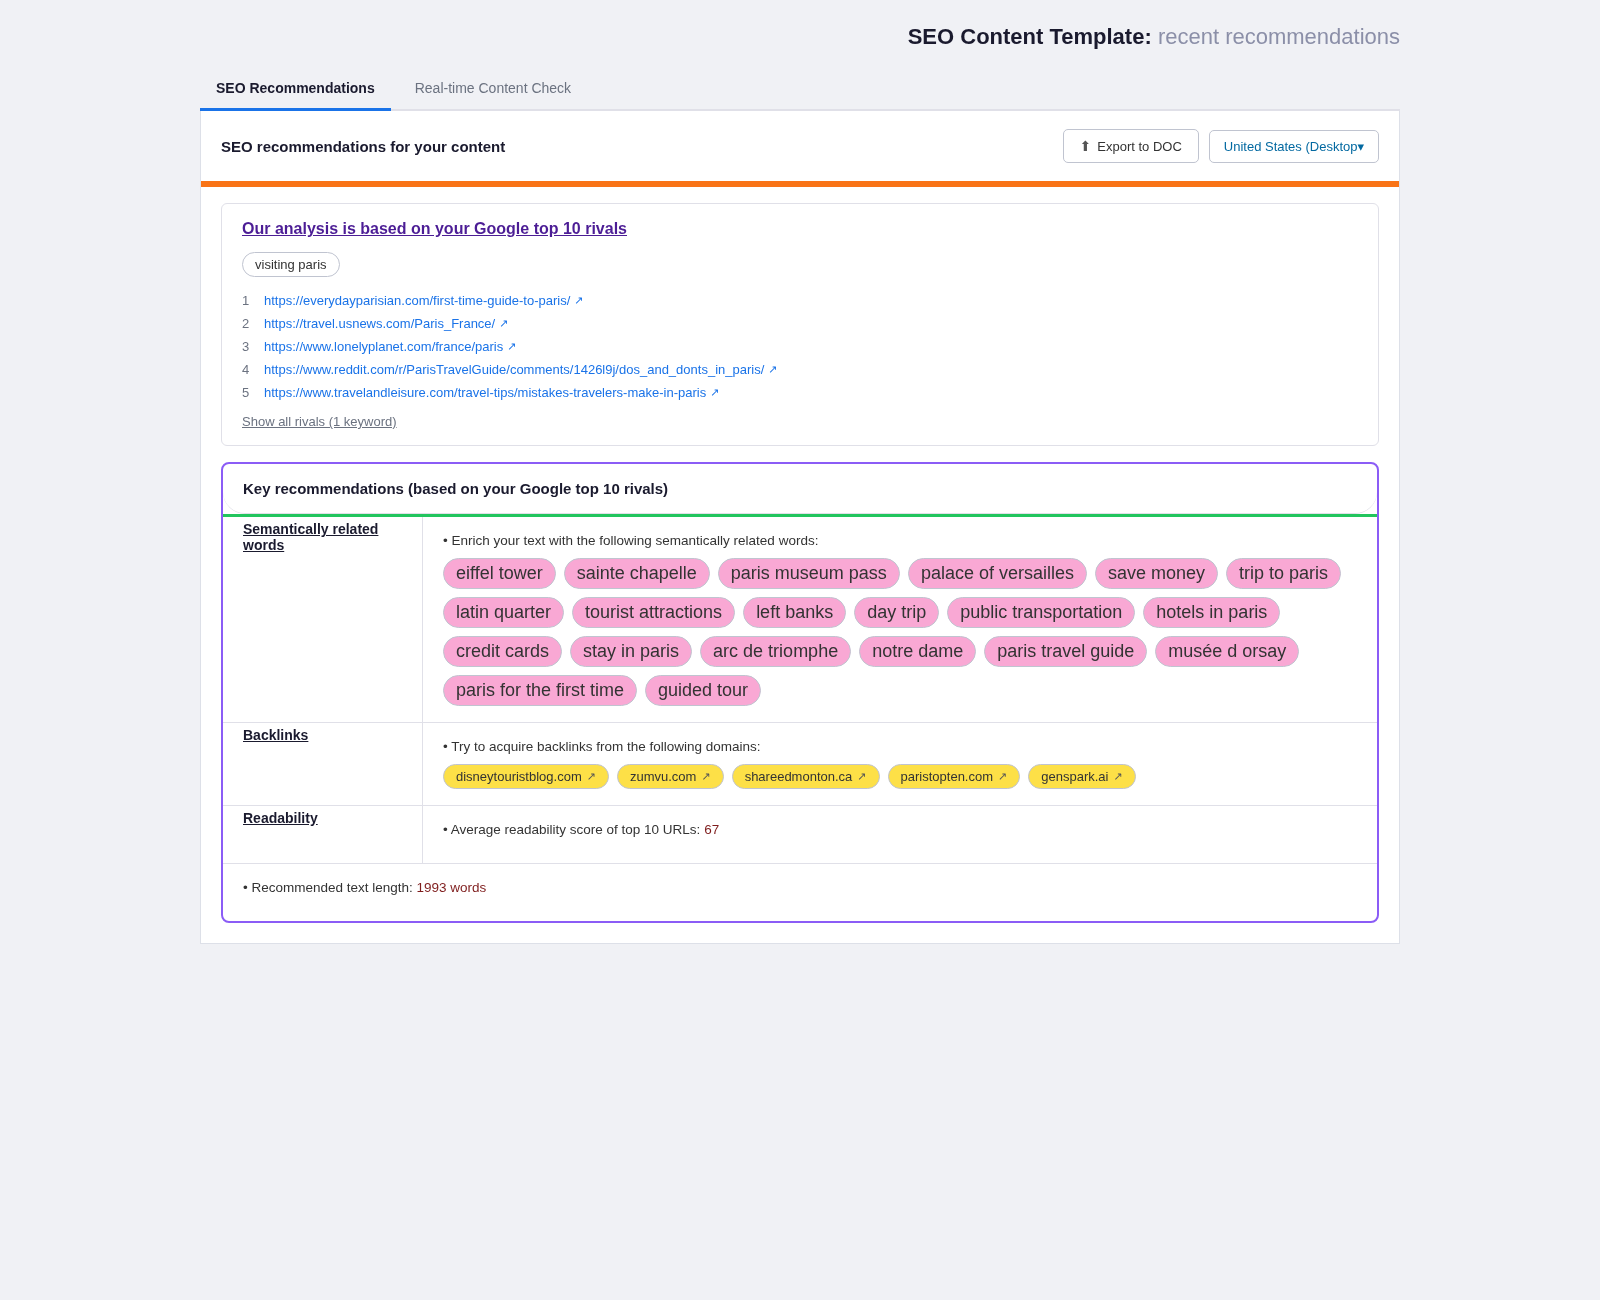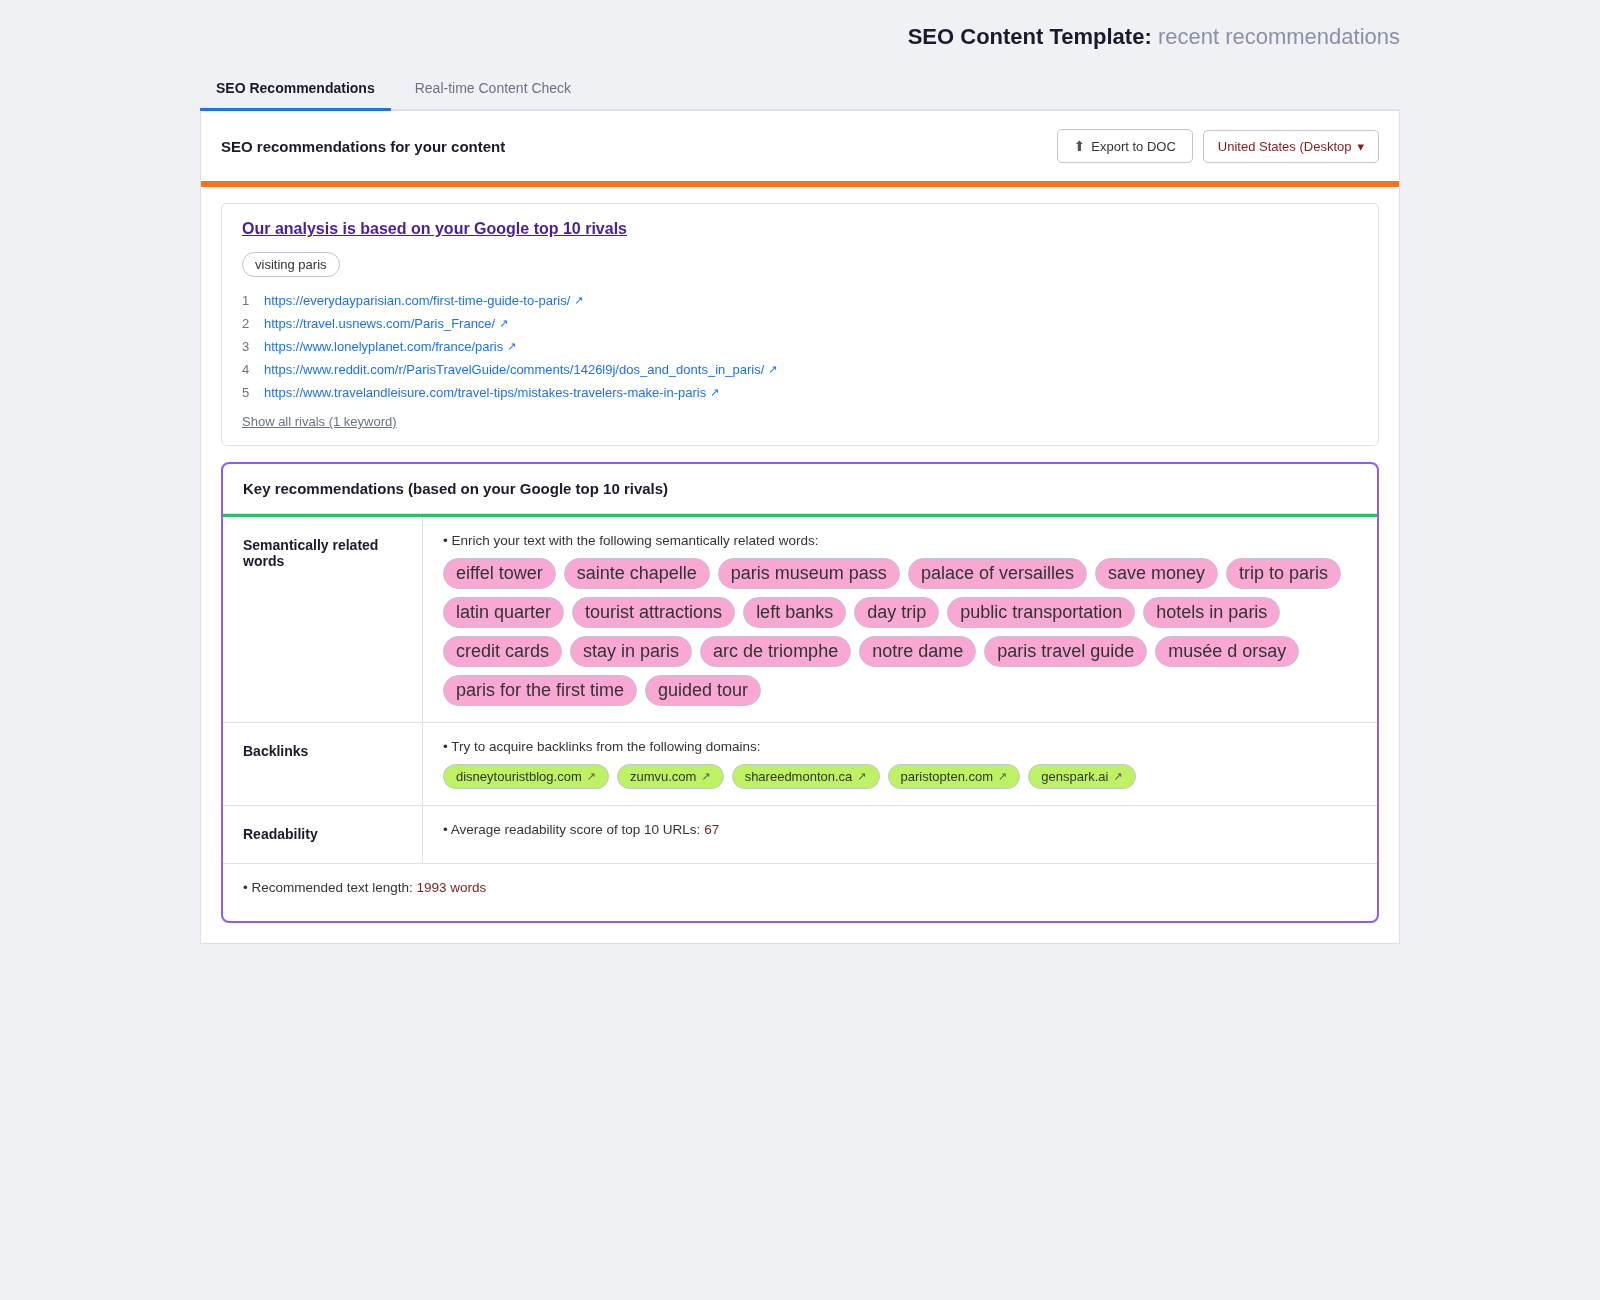--- a/index.html
+++ b/index.html
@@ -85,28 +85,27 @@
       font-size: 13px;
       color: #333;
     }
     .export-icon {
       font-size: 14px;
       color: #555;
     }
     .location-btn {
       display: flex;
       align-items: center;
-      gap: 6px;
       padding: 8px 14px;
       border: 1px solid #c0c4d0;
       border-radius: 5px;
       background: #fff;
       cursor: pointer;
       font-size: 13px;
-      color: #7f1d1d;
+      color: #0369a1;
     }
     .analysis-box {
       margin: 16px 20px;
       border: 1px solid #e0e0e8;
       border-radius: 6px;
       padding: 16px 20px;
     }
     .analysis-box-title {
       font-weight: 700;
       font-size: 16px;
@@ -167,34 +166,36 @@
       border: 2px solid #8b5cf6;
       border-radius: 8px;
       overflow: hidden;
     }
     .rec-box-title {
       padding: 16px 20px;
       font-weight: 700;
       font-size: 15px;
       color: #1a1a2e;
       border-bottom: 1px solid #e0e0e8;
+      border-radius: 22px;
     }
     .rec-row {
       display: flex;
       border-bottom: 1px solid #e0e0e8;
     }
     .rec-row:last-child { border-bottom: none; }
     .rec-label {
       width: 200px;
       min-width: 200px;
-      padding: 20px 20px;
+      padding: 4px 20px;
       font-weight: 700;
       font-size: 14px;
       color: #1a1a2e;
       border-right: 1px solid #e0e0e8;
+      text-decoration: underline;
     }
     .rec-content {
       flex: 1;
       padding: 16px 20px;
       font-size: 13.5px;
       color: #333;
     }
     .rec-content p {
       margin-bottom: 10px;
     }
@@ -217,21 +218,21 @@
     }
     .domain-tag {
       display: inline-flex;
       align-items: center;
       gap: 5px;
       border: 1px solid #c0c4d0;
       border-radius: 20px;
       padding: 4px 12px;
       font-size: 13px;
       color: #333;
-      background: #bef264;
+      background: #fde047;
       white-space: nowrap;
     }
     .readability-score strong,
     .text-length strong {
       font-weight: 400;
       color: #7f1d1d;
     }
     .green-line {
       height: 3px;
       background: #22c55e;

